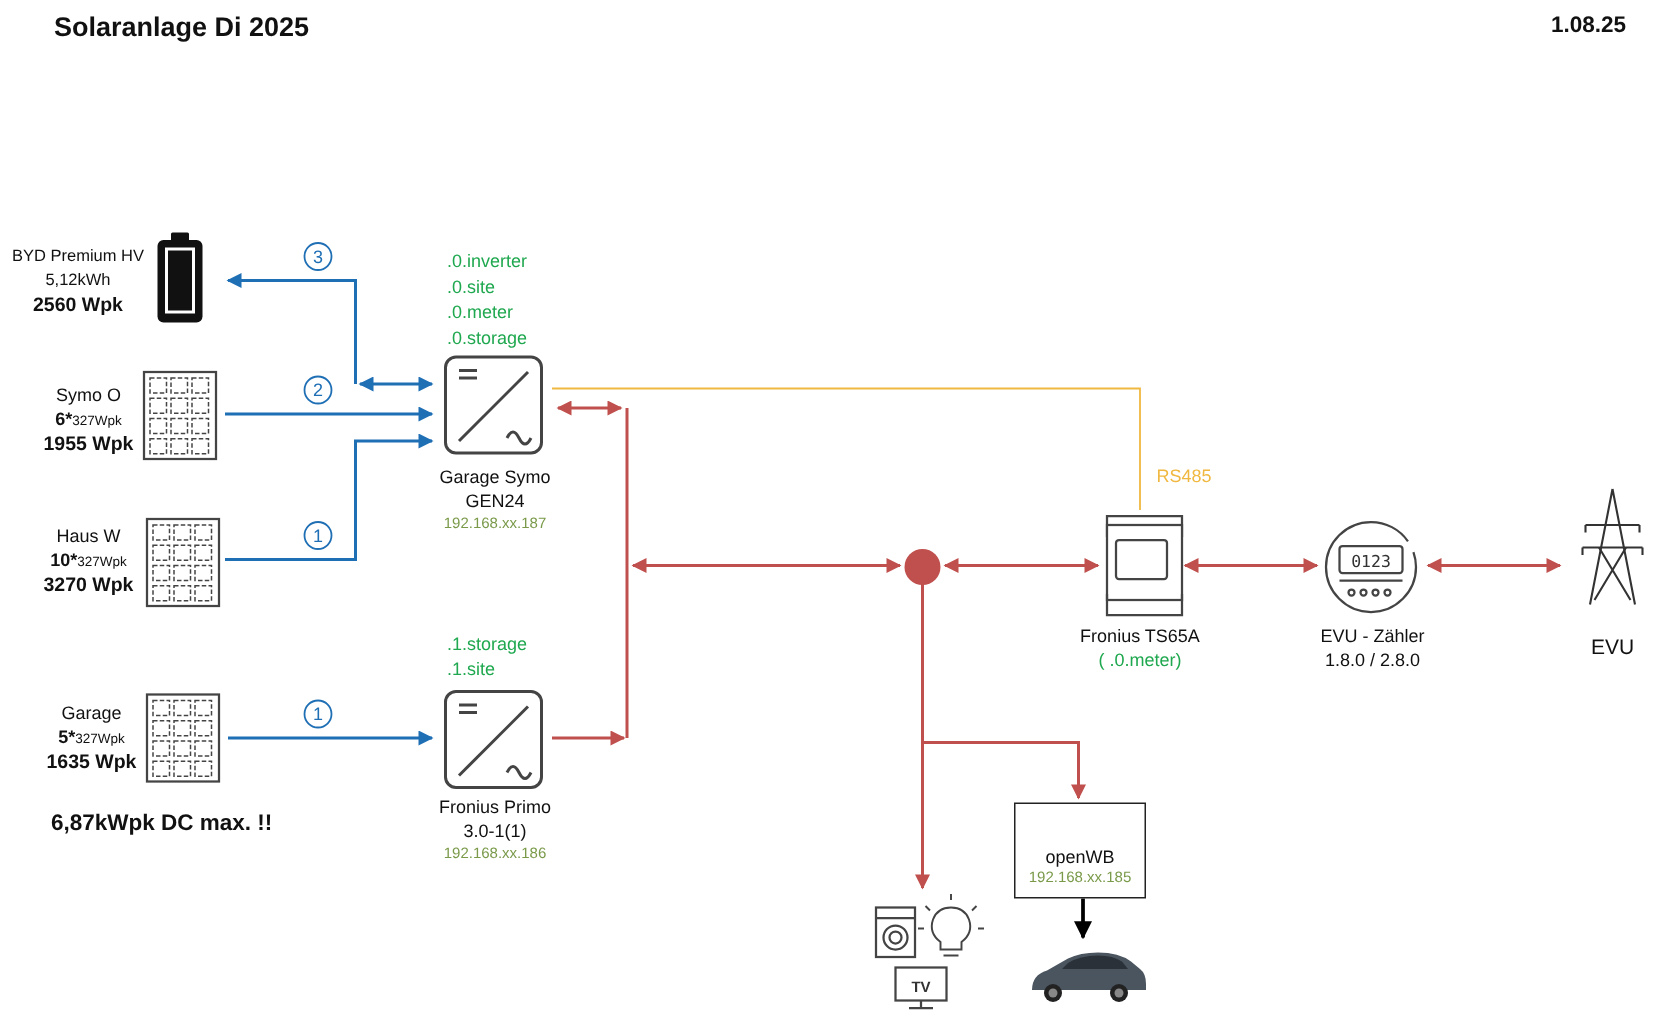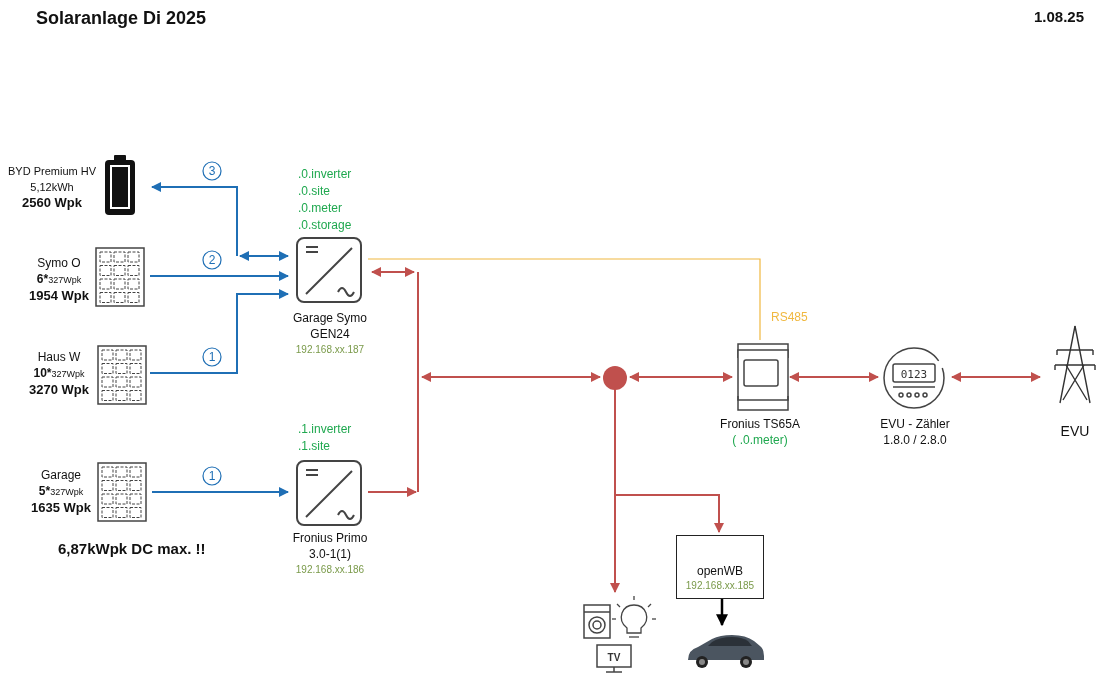--- a/index.html
+++ b/index.html
@@ -8,21 +8,21 @@
   .abs { position: absolute; }
   .title { left: 36px; top: 8px; font-size: 18px; font-weight: bold; }
   .date { right: 18px; top: 8px; font-size: 15px; font-weight: bold; }
   .lbl { position: absolute; text-align: center; font-size: 12px; line-height: 16px; }
   .lbl .b { font-weight: bold; font-size: 13px; display:block; }
   .lbl .s { font-size: 11px; display:block; }
   .green { color: #1fa84f; }
   .olive { color: #7a9a4a; font-size: 10px; }
   .rs { color: #f0b840; font-size: 12px; }
   .mb { position: absolute; font-size: 12px; line-height: 17px; }
-  .total { left: 34px; top: 540px; font-size: 15px; font-weight: bold; margin-left: 24px; }
+  .total { left: 34px; top: 540px; font-size: 15px; font-weight: bold; }
   svg#diagram { position: absolute; left: 0; top: 0; }
   .owb { position:absolute; left:676px; top:535px; width:86px; height:62px; border:1px solid #222; background:#fff;
          text-align:center; font-size:12px; }
 </style>
 </head>
 <body>
 
 <div class="abs title">Solaranlage Di 2025</div>
 <div class="abs date">1.08.25</div>
 
@@ -208,21 +208,21 @@
 </svg>
 
 <div class="lbl" style="left:2px; top:163px; width:100px;">
   <span class="s">BYD Premium HV</span>
   <span class="s">5,12kWh</span>
   <span class="b">2560 Wpk</span>
 </div>
 <div class="lbl" style="left:20px; top:255px; width:78px;">
   <span style="display:block">Symo O</span>
   <span style="display:block"><b>6*</b><small style="font-size:9px">327Wpk</small></span>
-  <span class="b">1954 Wpk</span>
+  <span class="b">1955 Wpk</span>
 </div>
 <div class="lbl" style="left:20px; top:349px; width:78px;">
   <span style="display:block">Haus W</span>
   <span style="display:block"><b>10*</b><small style="font-size:9px">327Wpk</small></span>
   <span class="b">3270 Wpk</span>
 </div>
 <div class="lbl" style="left:20px; top:467px; width:82px;">
   <span style="display:block">Garage</span>
   <span style="display:block"><b>5*</b><small style="font-size:9px">327Wpk</small></span>
   <span class="b">1635 Wpk</span>
@@ -230,21 +230,21 @@
 
 <div class="abs total">6,87kWpk DC max. !!</div>
 
 <div class="mb green" style="left:298px; top:166px;">
   <div>.0.inverter</div>
   <div>.0.site</div>
   <div>.0.meter</div>
   <div>.0.storage</div>
 </div>
 <div class="mb green" style="left:298px; top:421px;">
-  <div>.1.inverter</div>
+  <div>.1.storage</div>
   <div>.1.site</div>
 </div>
 
 <div class="lbl" style="left:270px; top:310px; width:120px;">
   <span style="display:block">Garage Symo</span>
   <span style="display:block">GEN24</span>
   <span style="display:block" class="olive">192.168.xx.187</span>
 </div>
 <div class="lbl" style="left:270px; top:530px; width:120px;">
   <span style="display:block">Fronius Primo</span>

